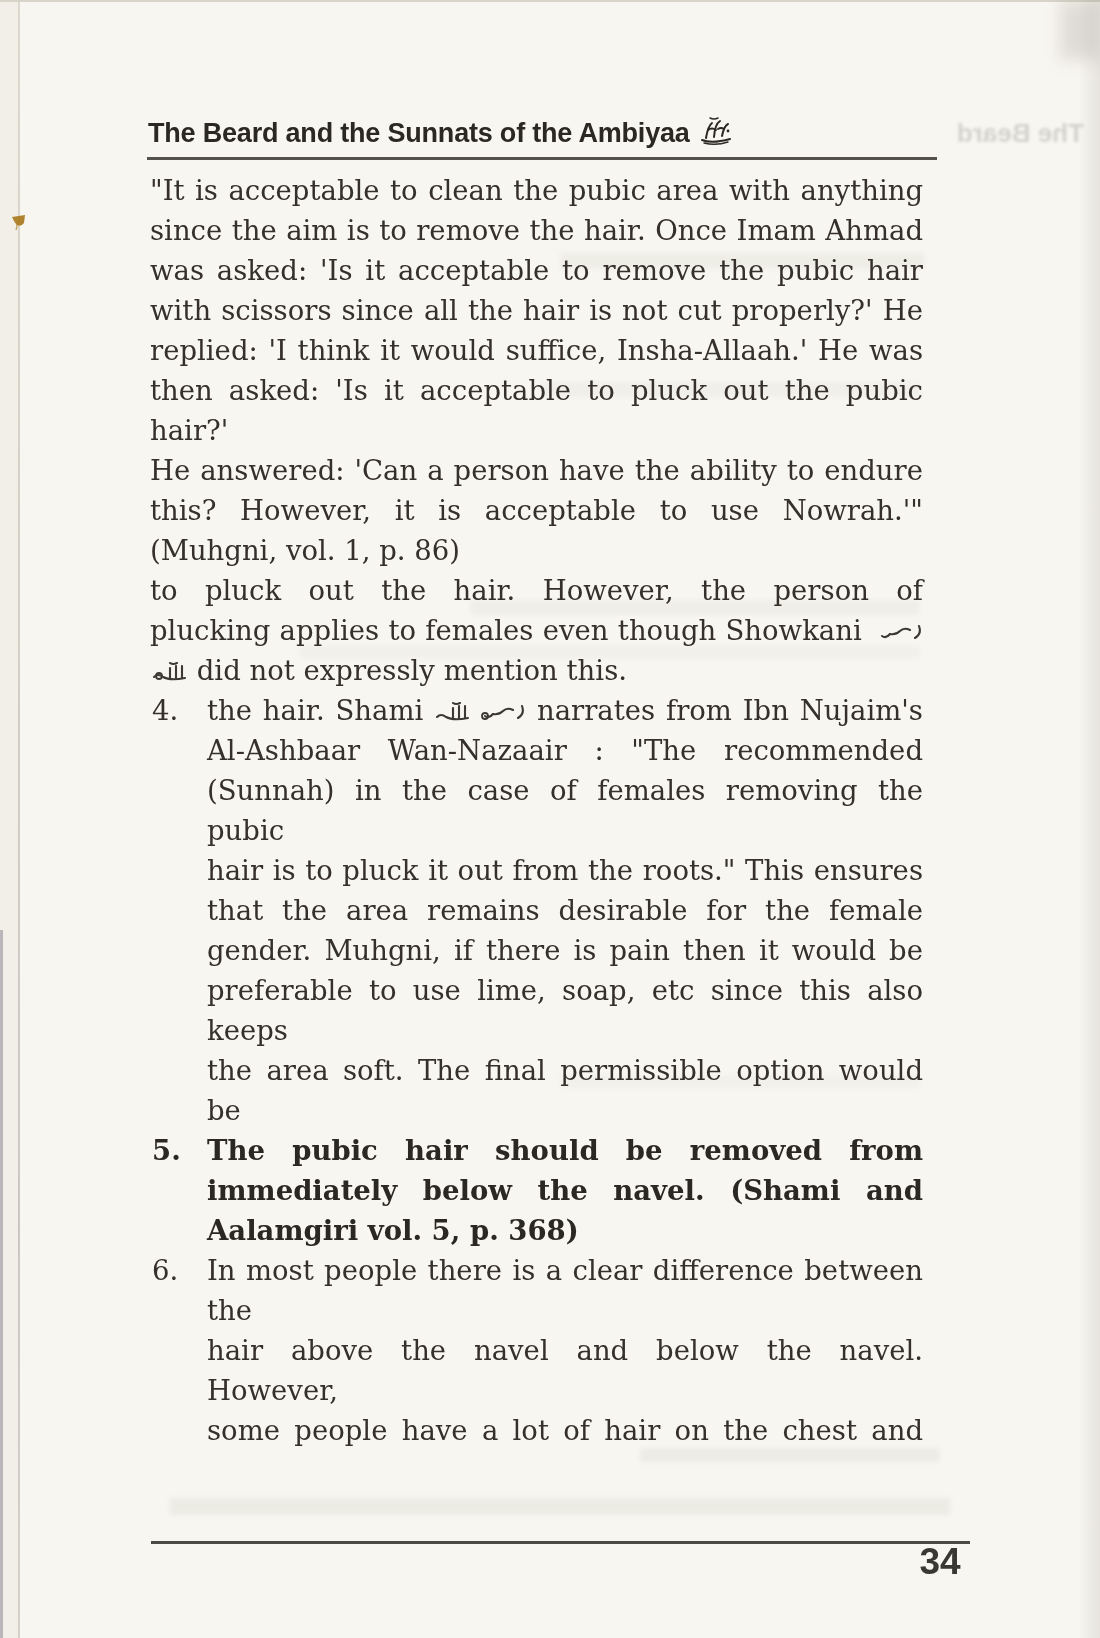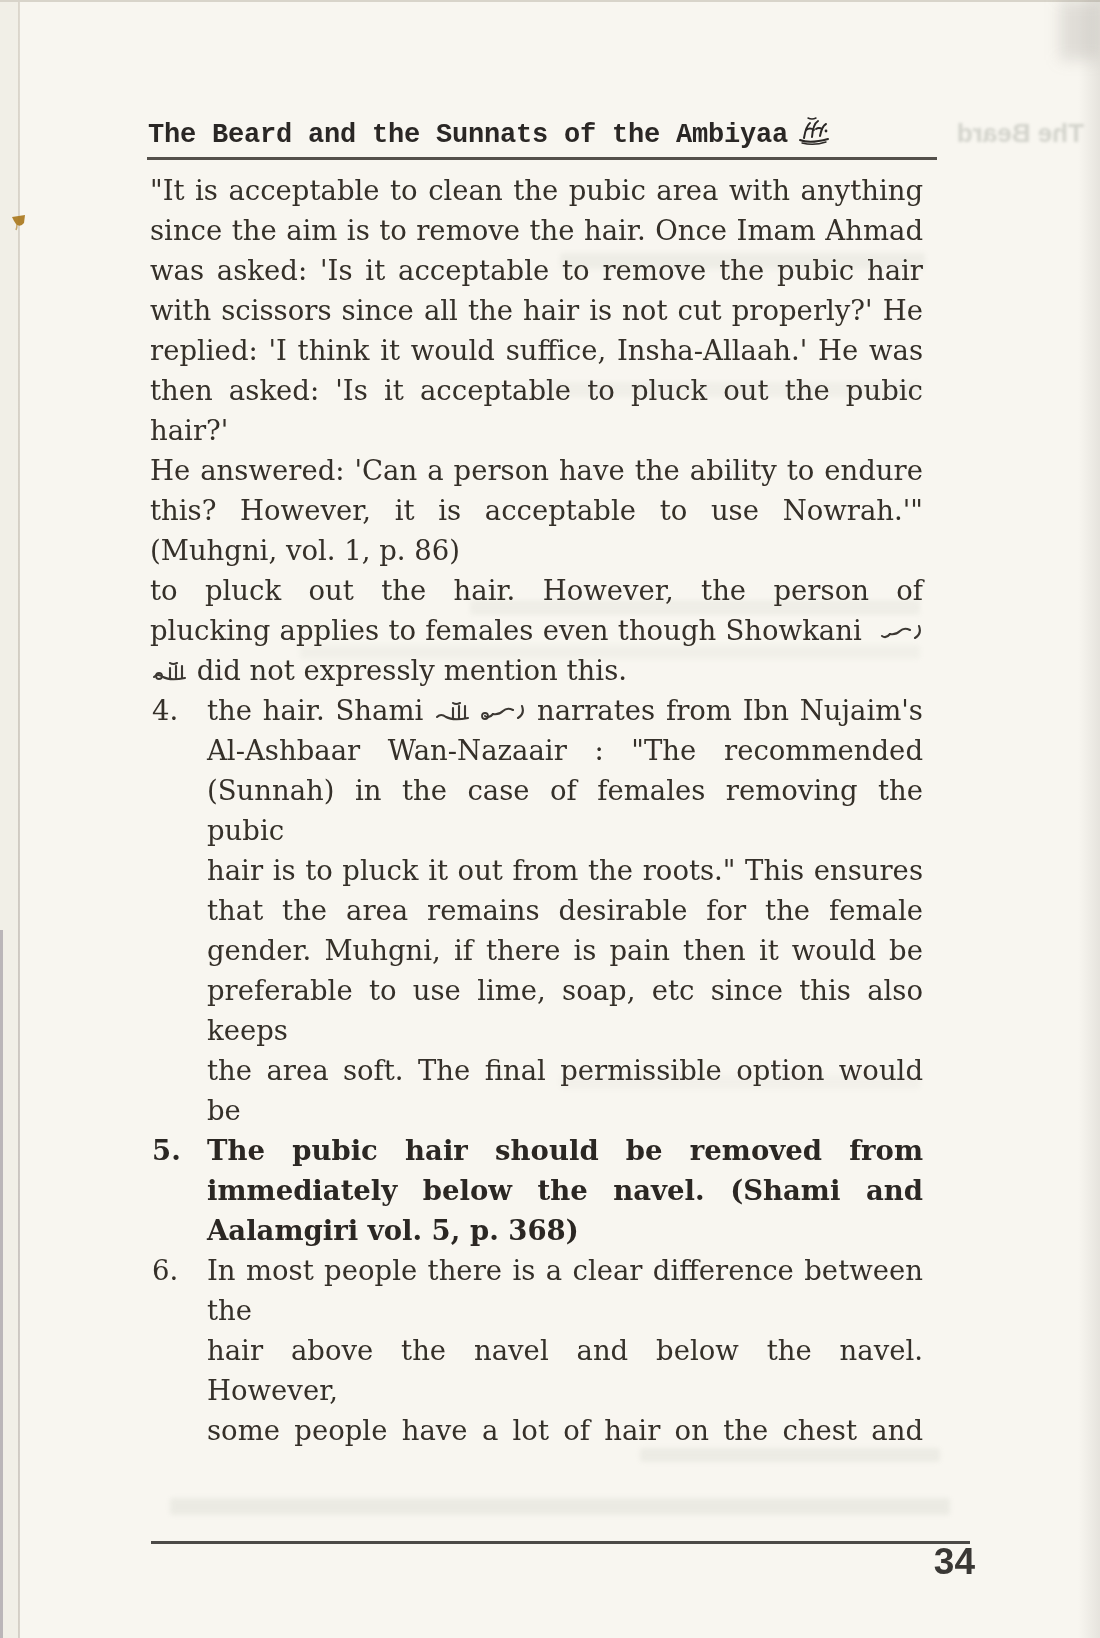--- a/index.html
+++ b/index.html
@@ -15,41 +15,41 @@
     background:linear-gradient(#c9c2b6 0%,#b9b2a6 40%,#a9a2a0 75%,#bdb6ac 100%);opacity:.55;}
   .edge-dark{position:absolute;left:0;top:930px;width:3px;height:708px;background:#8e8794;opacity:.55;}
   .top-edge{position:absolute;left:0;top:0;width:100%;height:2px;background:#d8d4ca;}
   .right-shade{position:absolute;right:0;top:0;width:22px;height:100%;
     background:linear-gradient(to right,rgba(0,0,0,0) 0%,rgba(120,115,108,.14) 100%);}
   .corner-shade{position:absolute;right:0;top:0;width:40px;height:60px;background:rgba(110,105,100,.18);
     filter:blur(8px);}
   .orange-mark{position:absolute;left:10px;top:213px;}
   
   .header{position:absolute;left:148px;top:116px;width:800px;white-space:nowrap;
-    font-family:Liberation Mono, monospace;font-weight:bold;font-size:27px;
+    font-family:Liberation Sans, sans-serif;font-weight:bold;font-size:27px;
     color:#2a2725;letter-spacing:-0.2px;}
   .header .seal{display:inline-block;vertical-align:-6px;margin-left:8px;}
   .header-rule{position:absolute;left:147px;top:157px;width:790px;height:3px;background:#54504b;}
   .header-ghost{position:absolute;left:952px;top:118px;width:132px;height:34px;overflow:hidden;
     font-family:"Liberation Sans","DejaVu Sans",sans-serif;font-weight:bold;font-size:26px;
     color:#8d9288;opacity:.35;filter:blur(1.6px);transform:scaleX(-1);white-space:nowrap;}
   
   .body-text{position:absolute;left:150px;top:170px;width:773px;
     font-size:27.5px;line-height:40px;color:#353029;}
   .block{position:relative;}
   .block.li{padding-left:57px;}
   .block.bold{font-weight:bold;color:#2b2723;}
   .num{position:absolute;left:2px;top:0;}
   .line{text-align:justify;text-align-last:justify;white-space:normal;}
   .line.nojust{text-align-last:left;}
   .arabic{display:inline-block;vertical-align:-4px;}
   .arabic svg{display:block;}
   
   .footer-rule{position:absolute;left:151px;top:1541px;width:819px;height:2.5px;background:#4c4a47;}
-  .page-number{position:absolute;left:905px;top:1541px;width:70px;text-align:right;
+  .page-number{position:absolute;left:905px;top:1541px;width:70px;text-align:center;
     font-family:"Liberation Sans","DejaVu Sans",sans-serif;font-weight:bold;font-size:37px;color:#3a3835;}
   
   .smudge{position:absolute;background:#9aa192;opacity:.10;filter:blur(2.5px);border-radius:3px;}
   .s1{left:560px;top:253px;width:365px;height:16px;}
   .s2{left:540px;top:382px;width:380px;height:15px;opacity:.08;}
   .s3{left:470px;top:600px;width:450px;height:15px;opacity:.09;}
   .s4{left:300px;top:645px;width:620px;height:14px;opacity:.07;}
   .s5{left:640px;top:1448px;width:300px;height:14px;opacity:.12;}
   .s6{left:170px;top:1498px;width:780px;height:17px;opacity:.13;}
   .s7{left:560px;top:1075px;width:360px;height:14px;opacity:.06;}

